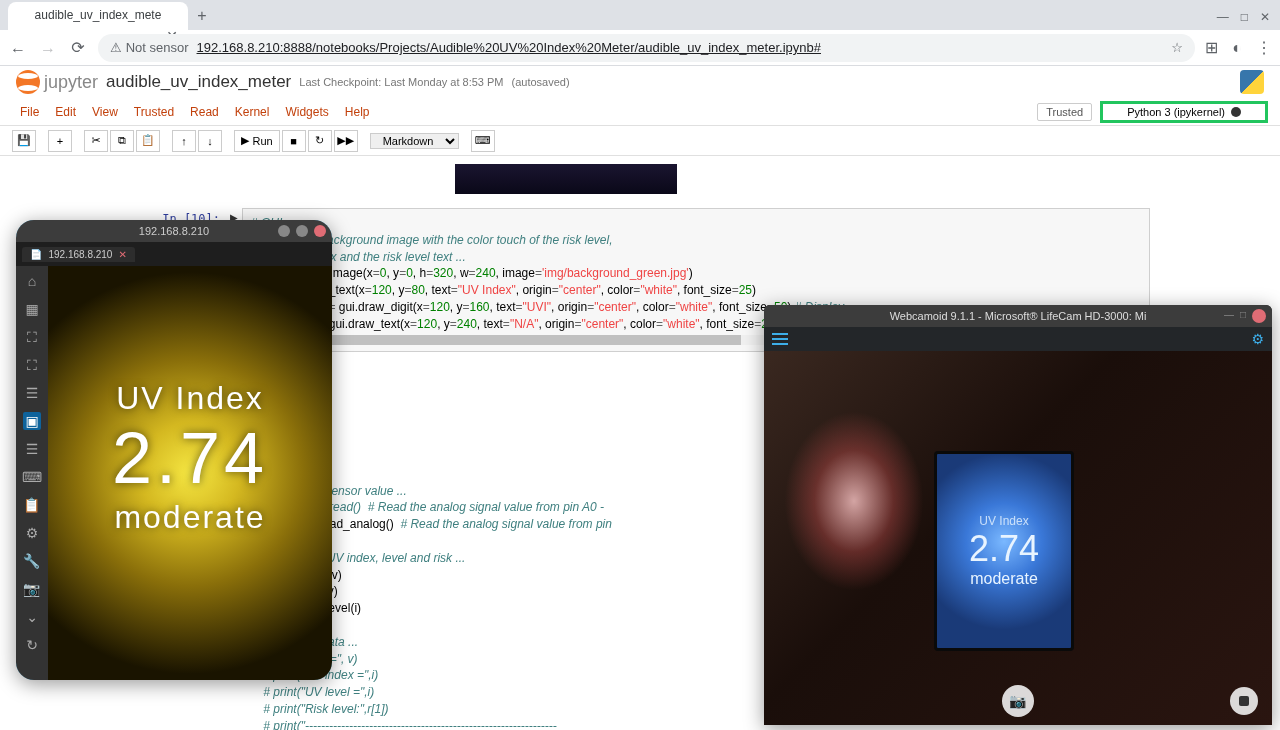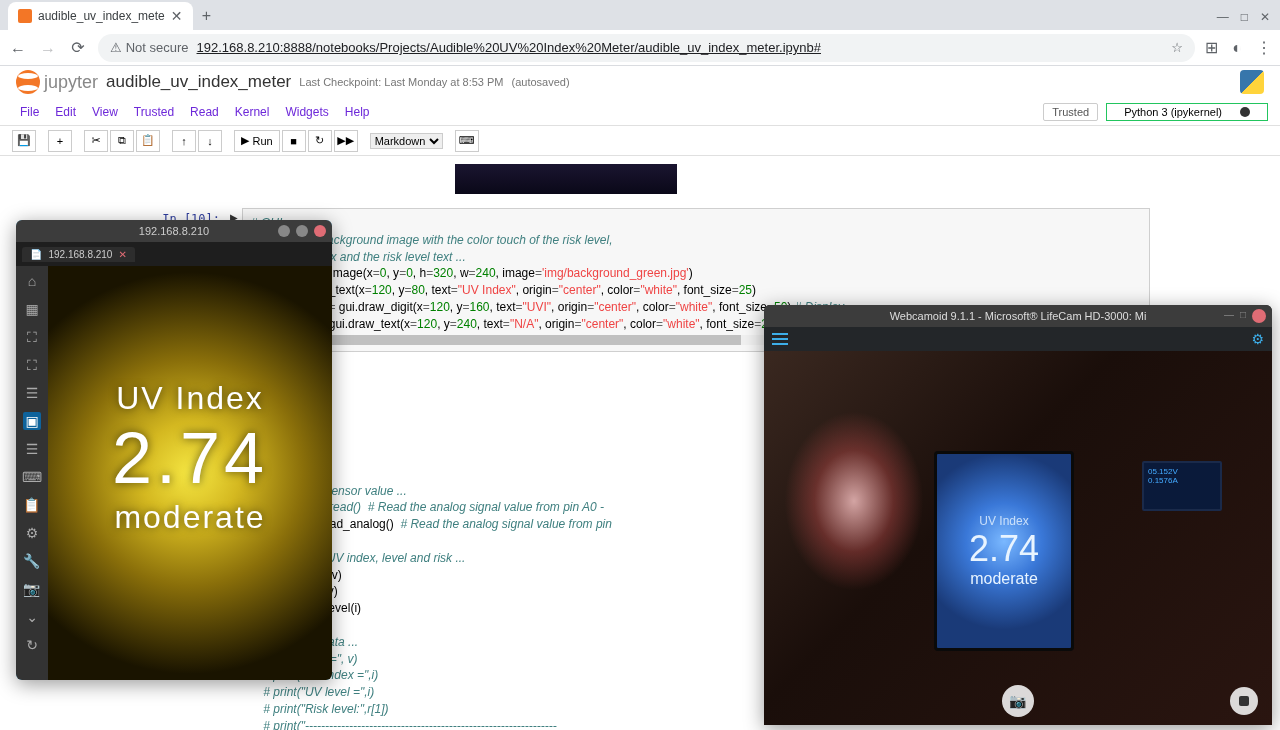--- a/index.html
+++ b/index.html
@@ -1,20 +1,20 @@
 <!DOCTYPE html>
 <html><head>
 <meta charset="utf-8">
 <style>
 * { margin: 0; padding: 0; box-sizing: border-box; font-family: -apple-system, BlinkMacSystemFont, "Segoe UI", Helvetica, Arial, sans-serif; }
 body { width: 1280px; height: 730px; background: #dee1e6; overflow: hidden; position: relative; }
 
 
 .browser-tabs { height: 30px; background: #dee1e6; display: flex; align-items: flex-end; padding-left: 8px; }
-.tab { background: #fff; height: 28px; display: flex; align-items: center; padding: 0 10px; border-radius: 8px 8px 0 0; font-size: 12px; color: #3c4043; gap: 6px; min-width: 180px; }
+.tab { background: #fff; height: 28px; display: flex; align-items: center; padding: 0 10px; border-radius: 8px 8px 0 0; font-size: 12px; color: #3c4043; gap: 6px; min-width: 180px; flex-direction: column; }
 .tab-favicon { width: 14px; height: 14px; background: #f37626; border-radius: 2px; }
 .tab-close { margin-left: auto; font-size: 14px; color: #5f6368; cursor: pointer; }
 .new-tab { width: 28px; height: 28px; display: flex; align-items: center; justify-content: center; color: #5f6368; font-size: 16px; }
 .browser-controls { float: right; display: flex; gap: 12px; padding: 6px 10px; color: #5f6368; font-size: 12px; }
 
 .address-bar { height: 36px; background: #fff; display: flex; align-items: center; padding: 0 8px; gap: 10px; border-bottom: 1px solid #dadce0; }
 .nav-btn { width: 20px; height: 20px; display: flex; align-items: center; justify-content: center; color: #5f6368; cursor: pointer; }
 .url-field { flex: 1; height: 28px; background: #f1f3f4; border-radius: 14px; display: flex; align-items: center; padding: 0 12px; font-size: 13px; color: #5f6368; gap: 8px; }
 .not-secure { display: flex; align-items: center; gap: 4px; }
 .url-text { color: #202124; text-decoration: underline; }
@@ -29,31 +29,31 @@
 .jupyter-logo-icon::before { top: 3px; }
 .jupyter-logo-icon::after { bottom: 3px; }
 .jupyter-name { color: #888; font-size: 18px; }
 .notebook-name { font-size: 17px; color: #333; }
 .checkpoint { font-size: 11px; color: #777; }
 .autosaved { font-size: 11px; color: #777; }
 .kernel-logo { margin-left: auto; width: 24px; height: 24px; }
 .python-icon { width: 24px; height: 24px; background: linear-gradient(135deg, #3776ab 50%, #ffd43b 50%); border-radius: 4px; }
 
 .menubar { height: 28px; display: flex; align-items: center; padding: 0 12px; border-bottom: 1px solid #e0e0e0; font-size: 12px; }
-.menu-item { padding: 0 8px; color: #6d28d9; cursor: pointer; }
+.menu-item { padding: 0 8px; color: #c2410c; cursor: pointer; }
 .menu-right { margin-left: auto; display: flex; align-items: center; gap: 8px; }
 .trusted-badge { border: 1px solid #ccc; padding: 2px 8px; font-size: 11px; color: #555; border-radius: 2px; }
-.kernel-name { border: 1px solid #22c55e; padding: 2px 17px; font-size: 11px; display: flex; align-items: center; gap: 18px; }
+.kernel-name { border: 3px solid #22c55e; padding: 2px 24px; font-size: 11px; display: flex; align-items: center; gap: 6px; }
 .kernel-dot { width: 10px; height: 10px; background: #333; border-radius: 50%; }
 
 .toolbar { height: 30px; display: flex; align-items: center; padding: 0 12px; gap: 2px; border-bottom: 1px solid #e0e0e0; }
 .tool-btn { width: 24px; height: 22px; border: 1px solid #ccc; background: #fff; display: flex; align-items: center; justify-content: center; font-size: 11px; cursor: pointer; }
 .tool-btn.run { width: auto; padding: 0 6px; gap: 3px; }
 .tool-sep { width: 8px; }
-.cell-type { height: 16px; border: 1px solid #ccc; font-size: 11px; padding: 0 0; }
+.cell-type { height: 16px; border: 1px solid #ccc; font-size: 11px; padding: 0 8px; }
 
 .notebook-content { padding: 8px 0; overflow-y: auto; height: calc(100% - 90px); }
 .notebook-inner { max-width: 1020px; margin: 0 auto; }
 
 .img-placeholder { width: 222px; height: 30px; background: linear-gradient(180deg, #1a1530 0%, #0a0818 100%); margin-left: 325px; margin-bottom: 14px; }
 
 .cell { display: flex; margin-bottom: 4px; }
 .prompt { width: 100px; text-align: right; padding-right: 10px; font-family: monospace; font-size: 12px; color: #303f9f; padding-top: 4px; }
 .run-indicator { width: 12px; color: #333; font-size: 10px; padding-top: 4px; }
 .code-area { flex: 1; background: #f7f7f7; border: 1px solid #cfcfcf; padding: 6px 8px; font-family: monospace; font-size: 12px; line-height: 1.4; overflow-x: auto; position: relative; }
@@ -68,21 +68,21 @@
 .s { color: #ef4444; }
 .o { color: #666; }
 .k { color: #008000; font-weight: bold; }
 .m { color: #008000; }
 .nb { color: #008000; }
 
 .hscroll { height: 10px; background: #f0f0f0; position: relative; margin-top: 2px; }
 .hscroll-thumb { position: absolute; height: 100%; background: #c0c0c0; left: 0; width: 55%; }
 
 
-.vnc-window { position: absolute; left: 16px; top: 220px; width: 316px; height: 460px; background: #7dd3fc; border-radius: 6px; box-shadow: 0 4px 20px rgba(0,0,0,0.4); overflow: hidden; }
+.vnc-window { position: absolute; left: 16px; top: 220px; width: 316px; height: 460px; background: #7dd3fc; border-radius: 18px; box-shadow: 0 4px 20px rgba(0,0,0,0.4); overflow: hidden; }
 .vnc-titlebar { height: 22px; background: #3c3c3c; display: flex; align-items: center; justify-content: center; color: #ccc; font-size: 11px; position: relative; }
 .vnc-title-controls { position: absolute; right: 6px; display: flex; gap: 6px; }
 .vnc-ctrl { width: 12px; height: 12px; border-radius: 50%; }
 .vnc-tab-bar { height: 24px; background: #1e1e1e; display: flex; align-items: center; padding: 0 6px; }
 .vnc-tab { background: #2d2d2d; padding: 2px 8px; font-size: 10px; color: #ccc; display: flex; align-items: center; gap: 6px; border-radius: 3px 3px 0 0; }
 .vnc-tab .close-x { color: #e06c75; }
 .vnc-sidebar { position: absolute; left: 0; top: 46px; bottom: 0; width: 32px; background: #333; display: flex; flex-direction: column; align-items: center; padding-top: 6px; gap: 10px; }
 .vnc-side-icon { width: 18px; height: 18px; color: #aaa; display: flex; align-items: center; justify-content: center; font-size: 14px; }
 .vnc-side-icon.active { background: #0e639c; color: #fff; border-radius: 2px; padding: 2px; }
 .vnc-display { position: absolute; left: 32px; top: 46px; right: 0; bottom: 0; background: radial-gradient(circle at 50% 50%, #f5e642 0%, #d4b820 20%, #8a6f0a 45%, #1a1400 80%); display: flex; flex-direction: column; align-items: center; justify-content: center; color: #fff; overflow: hidden; }
@@ -128,21 +128,21 @@
   </div>
 </div>
 
 <div class="address-bar">
   <div class="nav-btn">←</div>
   <div class="nav-btn" style="opacity:0.4">→</div>
   <div class="nav-btn">⟳</div>
   <div class="url-field">
     <span class="not-secure">
       <span>⚠</span>
-      <span>Not secure</span>
+      <span>Not sensor</span>
     </span>
     <span class="url-text">192.168.8.210:8888/notebooks/Projects/Audible%20UV%20Index%20Meter/audible_uv_index_meter.ipynb#</span>
     <span style="margin-left:auto">☆</span>
   </div>
   <div class="addr-icons">
     <span>⊞</span>
     <span>◐</span>
     <span>⋮</span>
   </div>
 </div>
@@ -326,22 +326,18 @@
     <div class="hamburger"></div>
     <div class="gear-blue">⚙</div>
   </div>
   <div class="webcam-feed">
     <div class="webcam-glow"></div>
     <div class="device-screen">
       <div class="device-title">UV Index</div>
       <div class="device-value">2.74</div>
       <div class="device-risk">moderate</div>
     </div>
-    <div class="small-display">
-      <div>05.152V</div>
-      <div>0.1576A</div>
-    </div>
     <div class="webcam-bottom">
       <div class="cam-btn">📷</div>
     </div>
     <div class="rec-btn"></div>
   </div>
 </div>
 
 </body></html>

